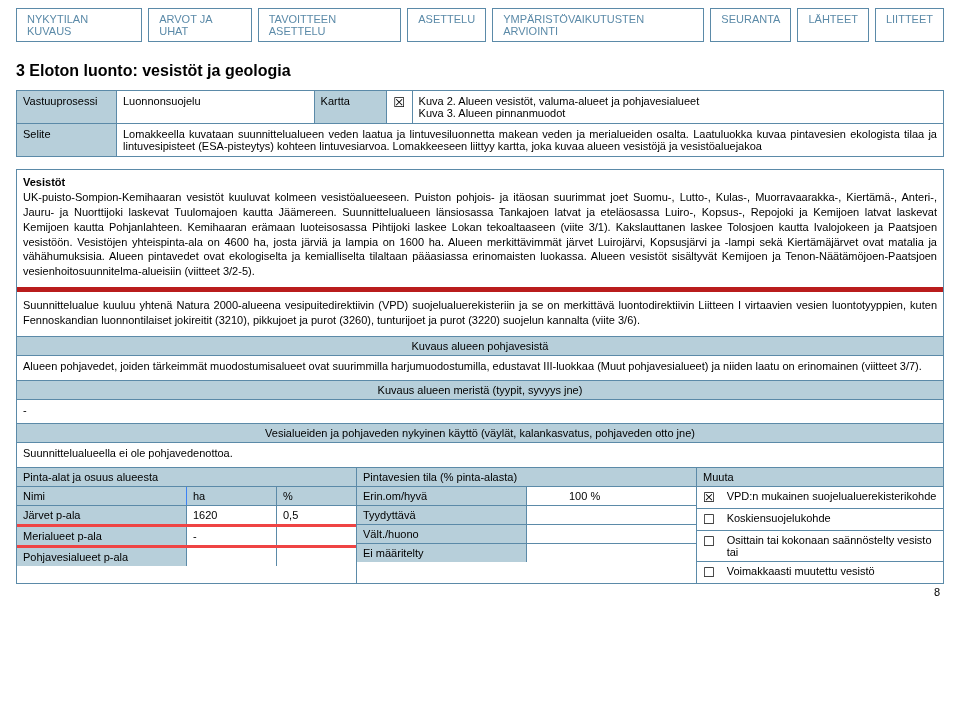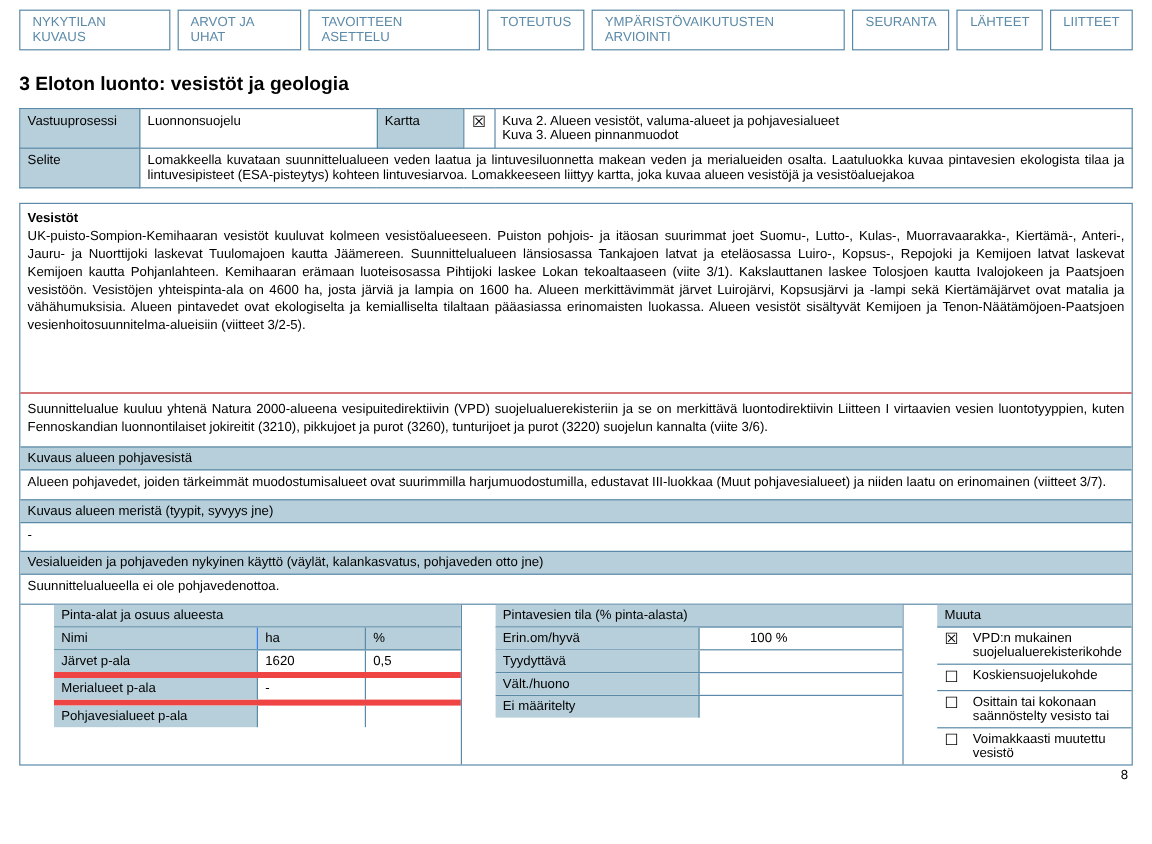--- a/index.html
+++ b/index.html
@@ -68,53 +68,52 @@
     padding: 0 6px 8px 6px;
     font-size: 11px;
     line-height: 1.35;
     text-align: justify;
   }
   .cb-para2 {
     padding: 6px 6px 8px 6px;
     font-size: 11px;
     line-height: 1.35;
     text-align: justify;
-    border-top: 1px solid #b91c1c;
-    margin-top: 40px;
+    border-top: 5px solid #b91c1c;
   }
   .sub-bar {
     background: #b7cfda;
     border-top: 1px solid #5b8aa8;
     border-bottom: 1px solid #5b8aa8;
     padding: 3px 6px;
     font-size: 11px;
+    text-align: center;
   }
   .sub-text {
     padding: 3px 6px 6px 6px;
     font-size: 11px;
     text-align: justify;
     line-height: 1.35;
   }
 
   .grid3 {
     display: flex;
     border-top: 1px solid #5b8aa8;
   }
   .grid3 > div {
     flex: 1;
     min-width: 0;
-    margin-left: 28px;
   }
   .grid3 .col-a { flex: 0 0 340px; border-right: 1px solid #5b8aa8; }
   .grid3 .col-b { flex: 0 0 340px; border-right: 1px solid #5b8aa8; }
   .grid3 .col-c { flex: 1; }
 
   .inner-row {
     display: flex;
-    border-top: 5px solid #ef4444;
+    border-top: 3px solid #ef4444;
   }
   .inner-row:first-child { border-top: none; }
   .inner-row > div {
     padding: 3px 6px;
     font-size: 11px;
   }
   .inner-row .c1 { flex: 0 0 170px; border-right: 1px solid #5b8aa8; }
   .inner-row .c2 { flex: 0 0 90px; border-right: 1px solid #5b8aa8; }
   .inner-row .c3 { flex: 1; }
 
@@ -153,21 +152,21 @@
   }
   .chk { font-family: "DejaVu Sans", Arial, sans-serif; }
 </style>
 </head>
 <body>
 
 <div class="tabs">
   <div class="tab">NYKYTILAN KUVAUS</div>
   <div class="tab">ARVOT JA UHAT</div>
   <div class="tab">TAVOITTEEN ASETTELU</div>
-  <div class="tab">TOTEUTUS</div>
+  <div class="tab">ASETTELU</div>
   <div class="tab">YMPÄRISTÖVAIKUTUSTEN ARVIOINTI</div>
   <div class="tab">SEURANTA</div>
   <div class="tab">LÄHTEET</div>
   <div class="tab">LIITTEET</div>
 </div>
 
 <div class="section-title">3 Eloton luonto: vesistöt ja geologia</div>
 
 <table class="info-table">
   <tbody>

